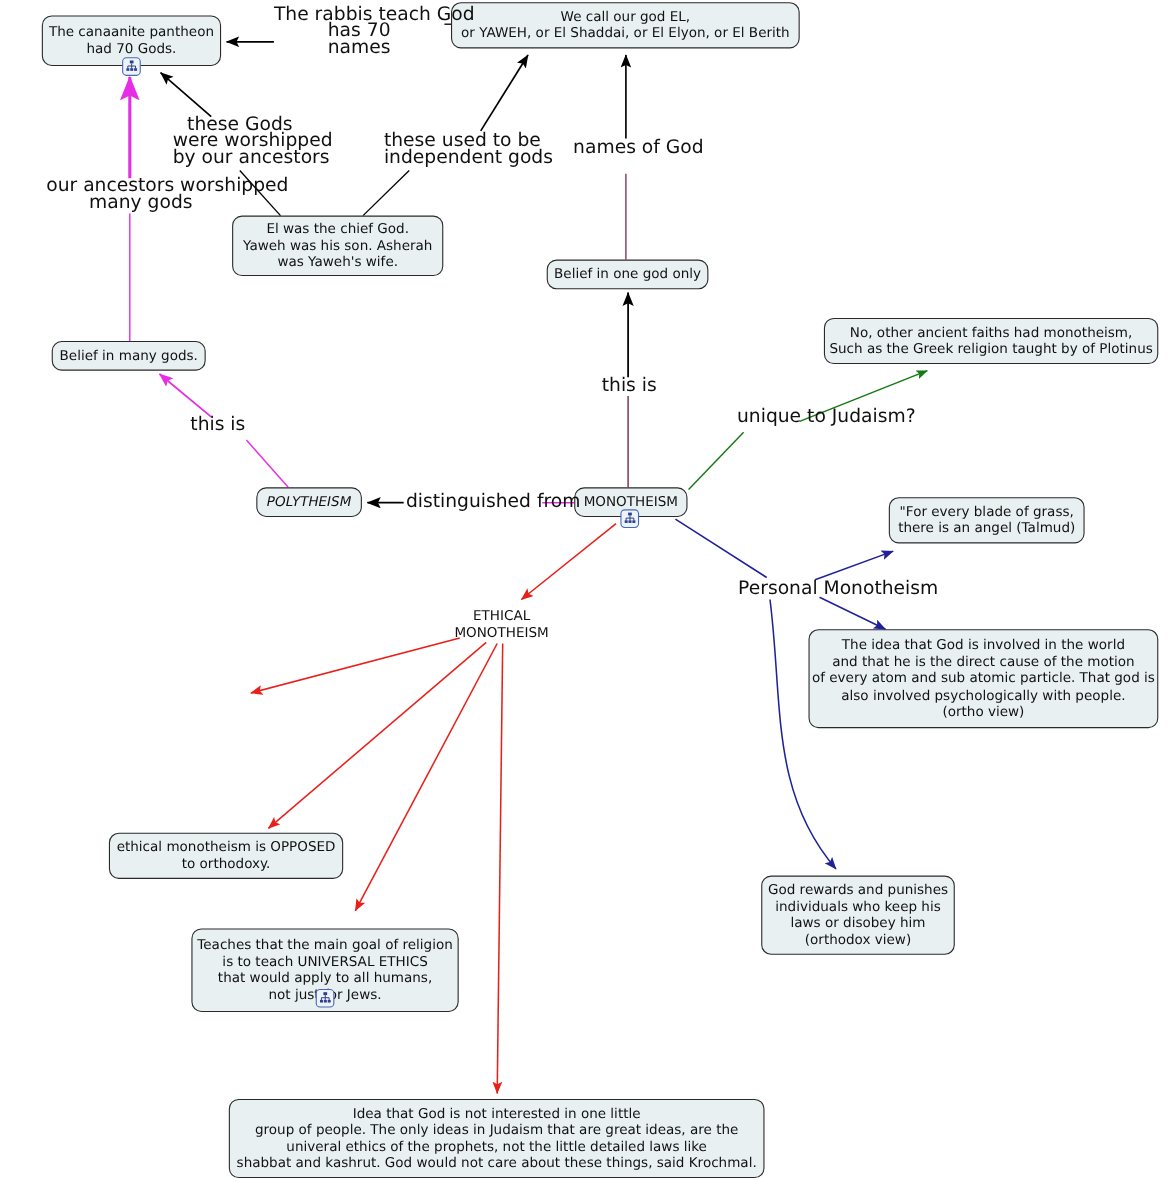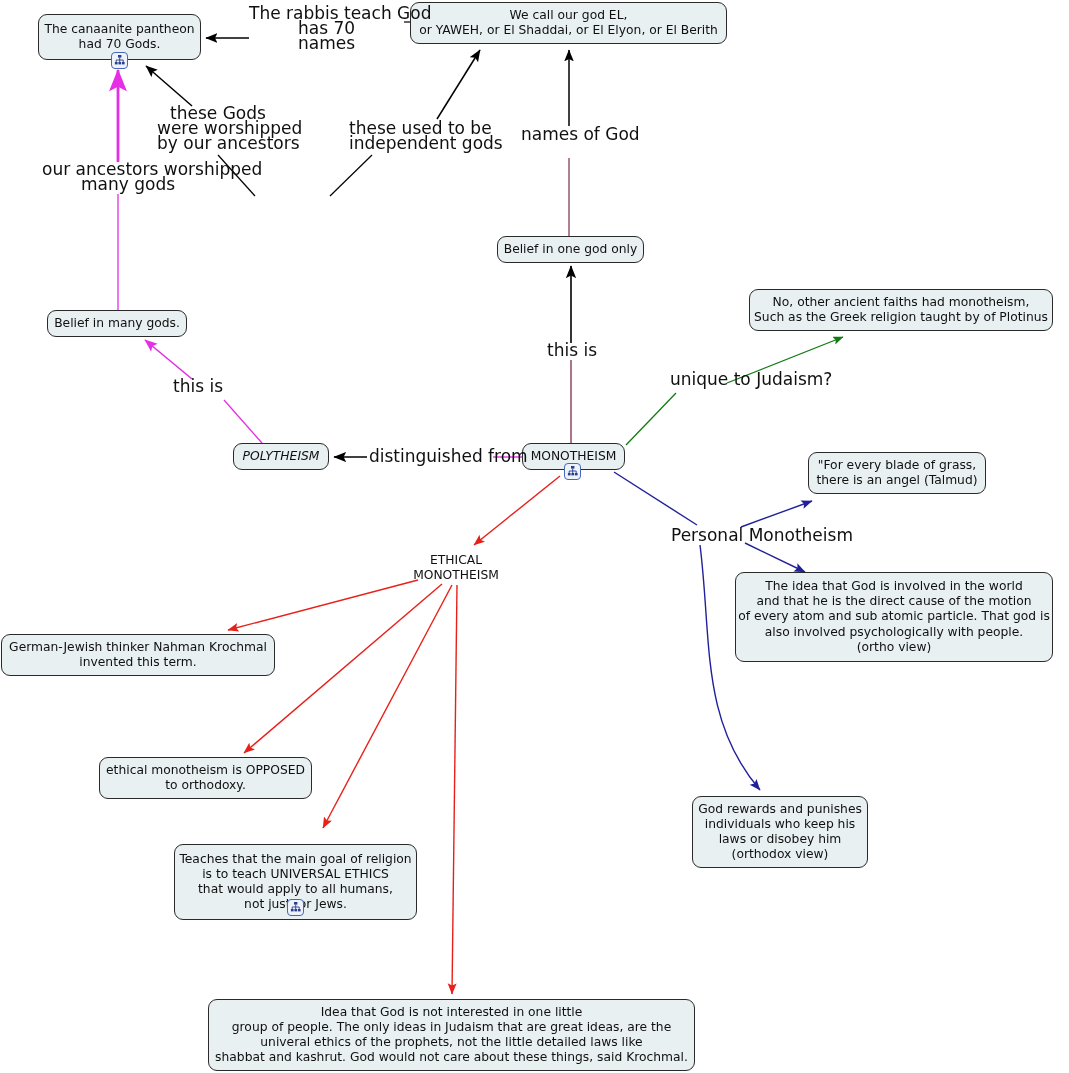--- a/index.html
+++ b/index.html
@@ -196,20 +196,25 @@
       <rect x="5.4" y="8.0" width="2.7" height="2.4" fill="#2b3f8c"></rect>
       <rect x="8.9" y="8.0" width="2.7" height="2.4" fill="#2b3f8c"></rect>
     </svg>
   </div>
 
   <div class="node" style="left:410px; top:2px; width:317px; height:42px;">
     <span class="node-text">We call our god EL,
 or YAWEH, or El Shaddai, or El Elyon, or El Berith</span>
   </div>
 
+  <div class="node" style="left:211px; top:196px; width:192px; height:55px;">
+    <span class="node-text">El was the chief God.
+Yaweh was his son. Asherah
+was Yaweh's wife.</span>
+  </div>
 
   <div class="node" style="left:497px; top:236px; width:147px; height:27px;">
     <span class="node-text">Belief in one god only</span>
   </div>
 
   <div class="node" style="left:47px; top:310px; width:140px; height:27px;">
     <span class="node-text">Belief in many gods.</span>
   </div>
 
   <div class="node" style="left:749px; top:289px; width:304px; height:42px;">
@@ -245,24 +250,20 @@
   </div>
 
   <div class="node" style="left:735px; top:572px; width:318px; height:90px;">
     <span class="node-text">The idea that God is involved in the world
 and that he is the direct cause of the motion
 of every atom and sub atomic particle. That god is
 also involved psychologically with people.
 (ortho view)</span>
   </div>
 
-  <div class="node" style="left:1px; top:634px; width:274px; height:42px;">
-    <span class="node-text">German-Jewish thinker Nahman Krochmal
-invented this term.</span>
-  </div>
 
   <div class="node" style="left:692px; top:796px; width:176px; height:72px;">
     <span class="node-text">God rewards and punishes
 individuals who keep his
 laws or disobey him
 (orthodox view)</span>
   </div>
 
   <div class="node" style="left:99px; top:757px; width:213px; height:42px;">
     <span class="node-text">ethical monotheism is OPPOSED

